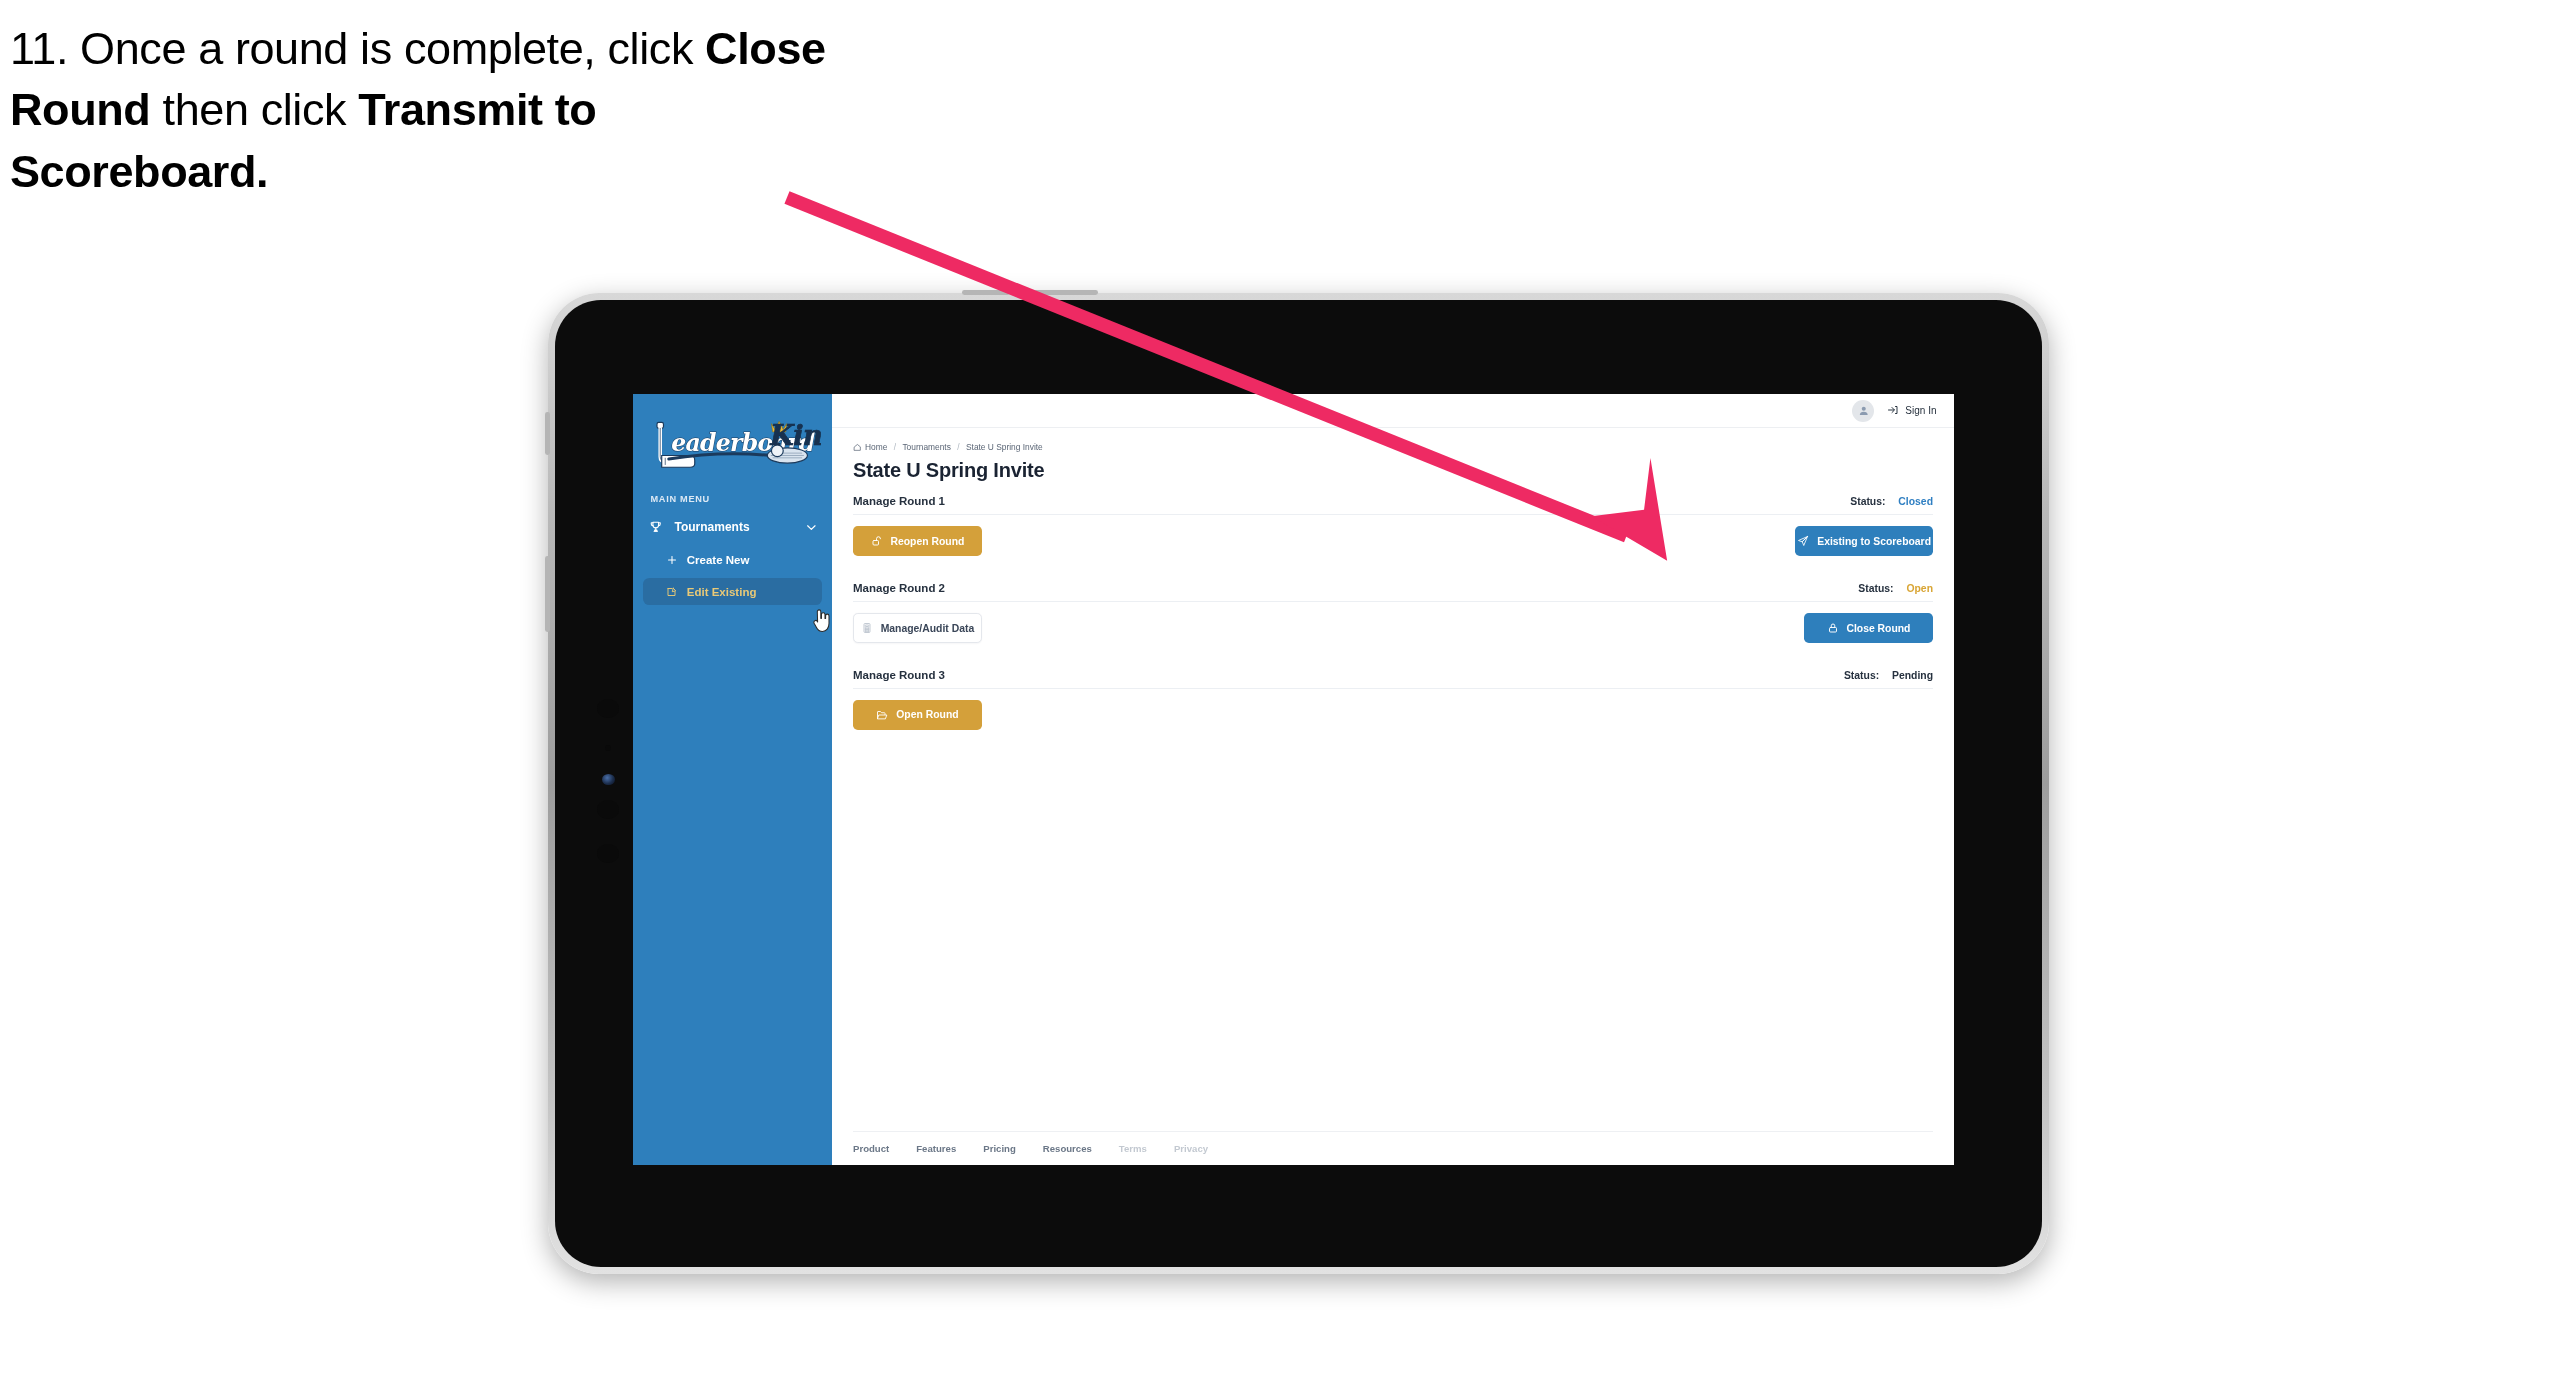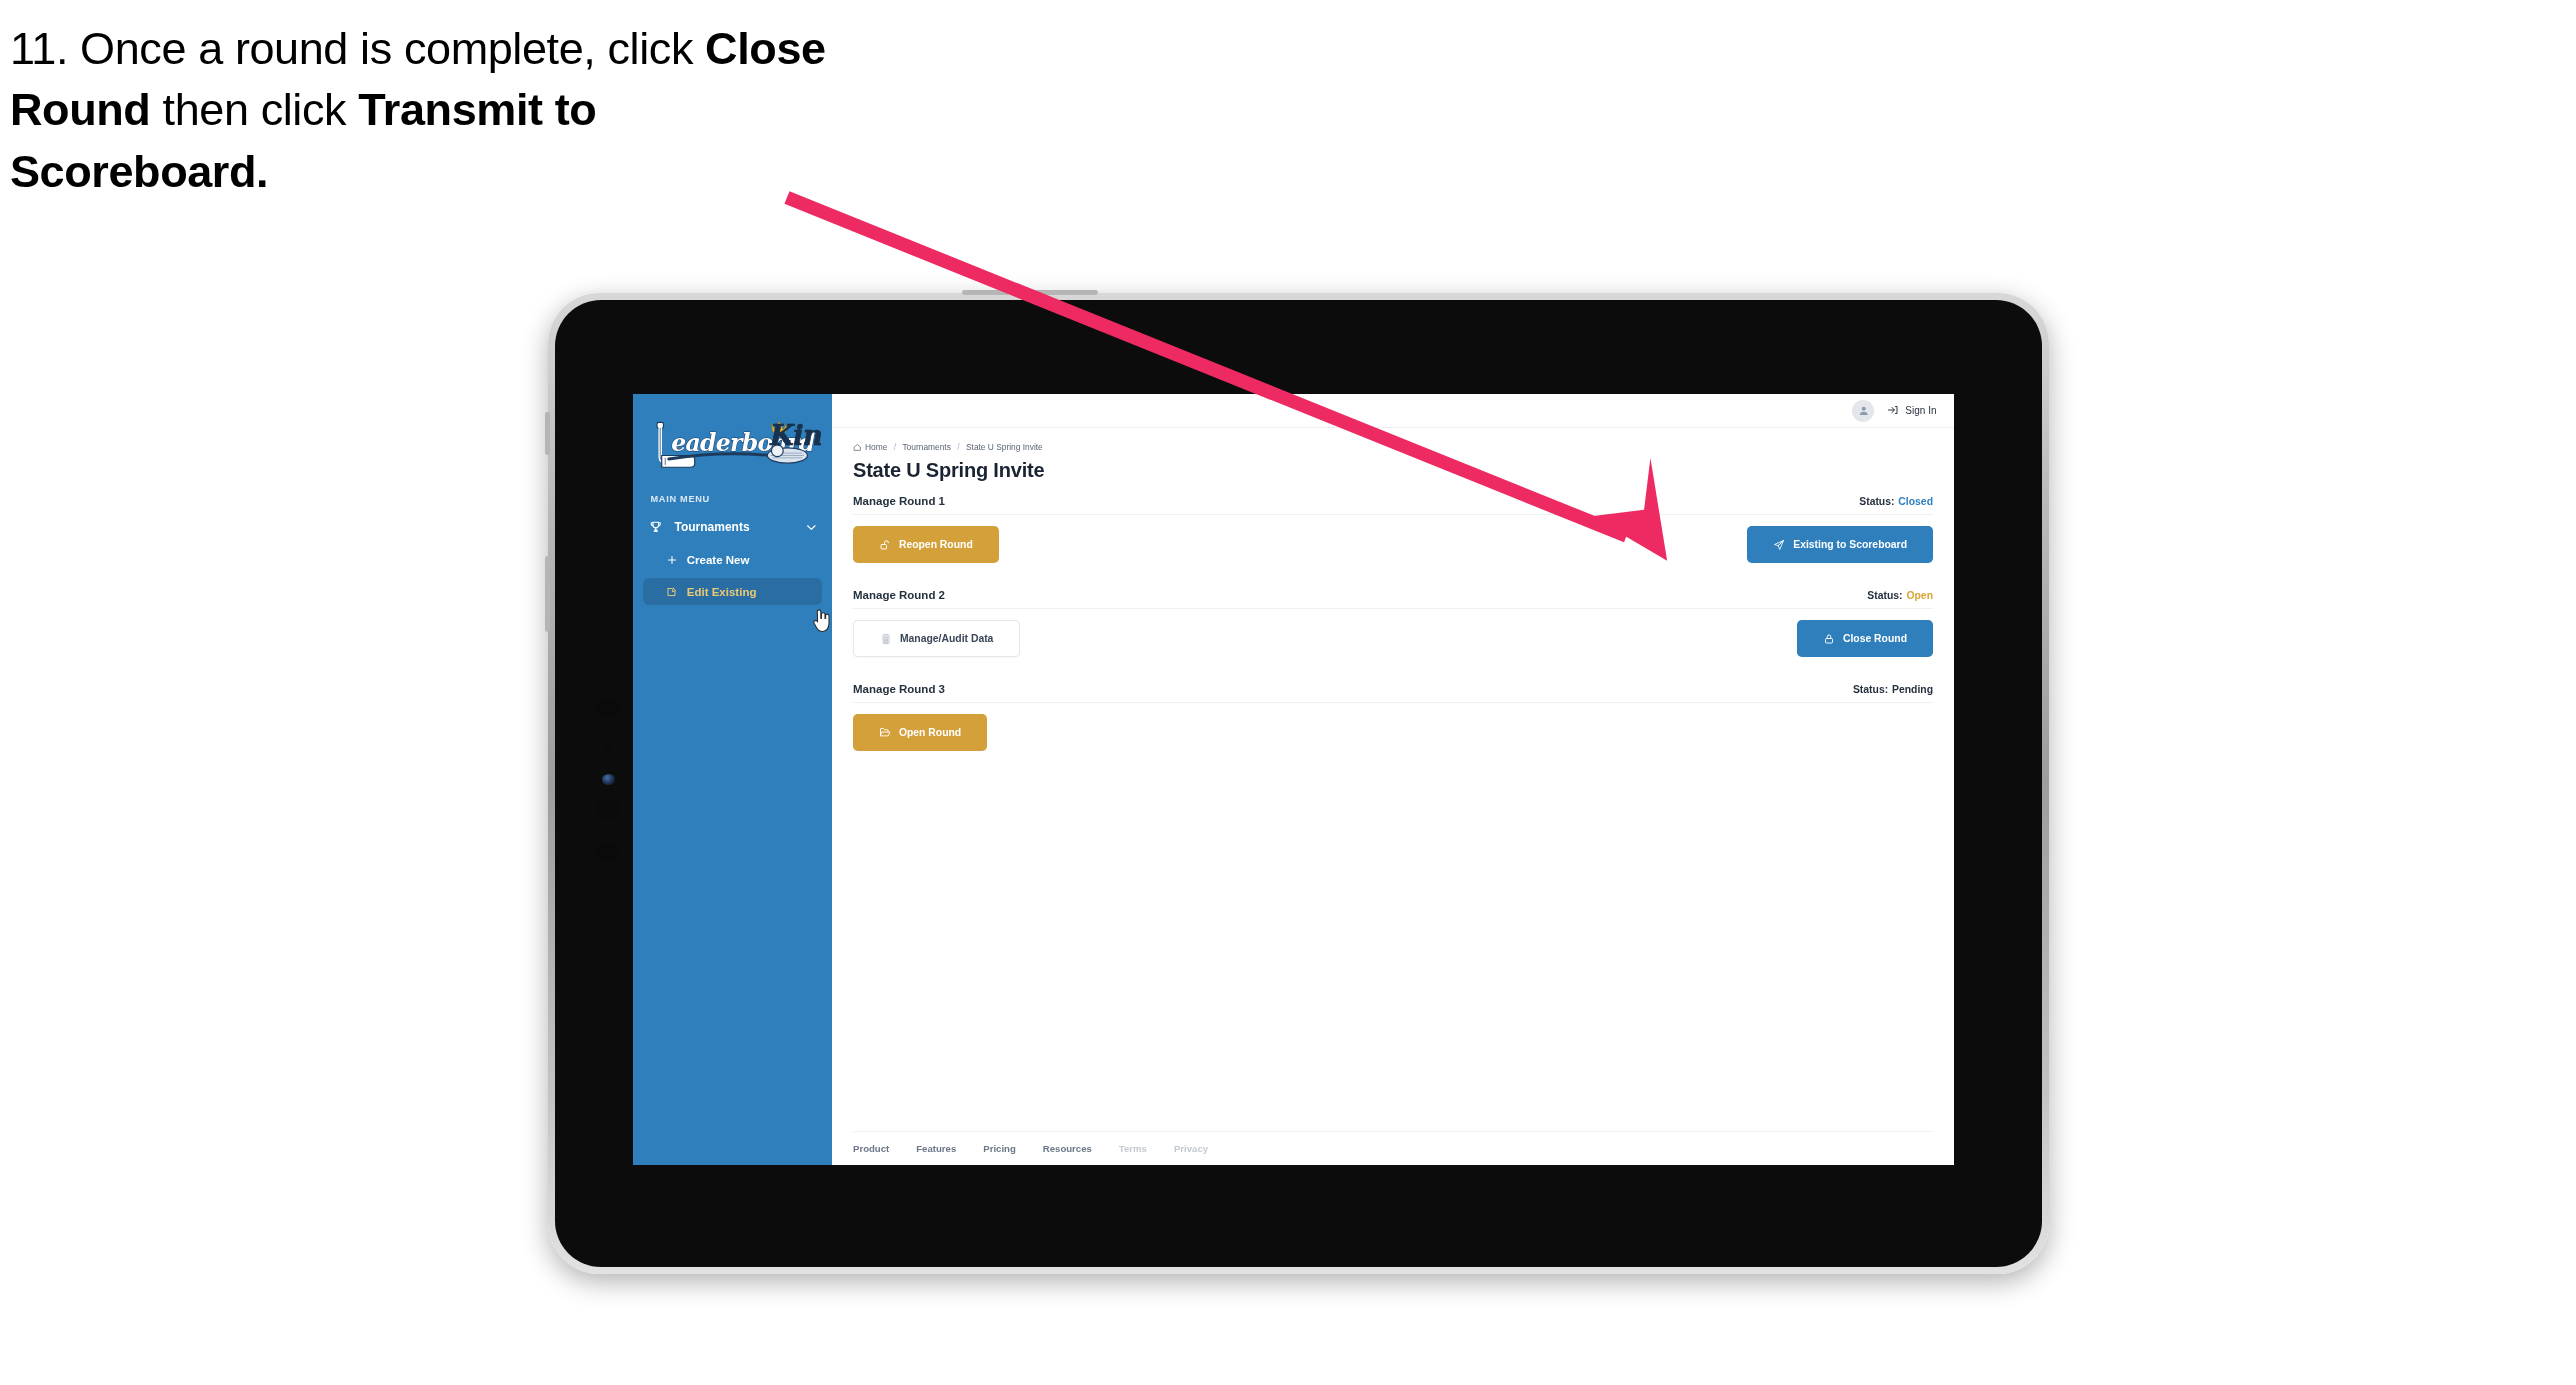--- a/index.html
+++ b/index.html
@@ -240,39 +240,39 @@
   .round-title {
     font-size: 11.5px;
     font-weight: bold;
     color: #26313f;
   }
   .round-status {
     font-size: 10.4px;
     font-weight: bold;
     color: #26313f;
   }
-  .round-status .val { margin-left: 1px; }
+  .round-status .val { margin-left: 10px; }
   .st-closed { color: #2f7fc2; }
   .st-open   { color: #d9a534; }
   .st-pending{ color: #26313f; }
 
   .round-actions {
     display: flex;
     align-items: center;
     justify-content: space-between;
     padding-top: 11px;
     min-height: 27px;
   }
 
   .btn {
     display: inline-flex;
     align-items: center;
     justify-content: center;
-    height: 37px;
-    padding: 0 26px;
+    height: 30px;
+    padding: 0 2px;
     border-radius: 4.8px;
     font-size: 10.4px;
     font-weight: bold;
     box-sizing: border-box;
     border: none;
     white-space: nowrap;
   }
   .btn .btn-ico { width: 12.7px; height: 12.7px; margin-right: 7.2px; display:inline-flex; align-items:center; }
   .btn-gold { background: #d4a03a; color: #ffffff; min-width: 129px; }
   .btn-blue { background: #2e7fbc; color: #ffffff; min-width: 129px; }

